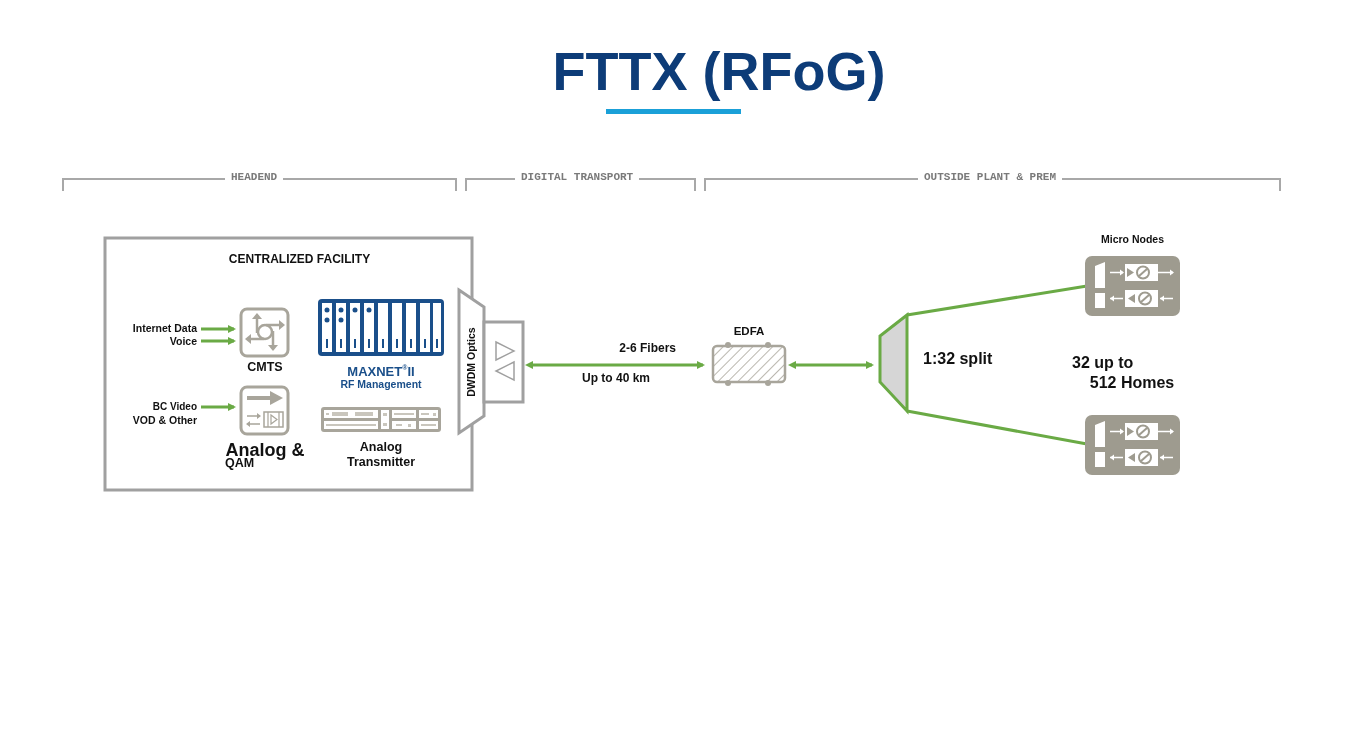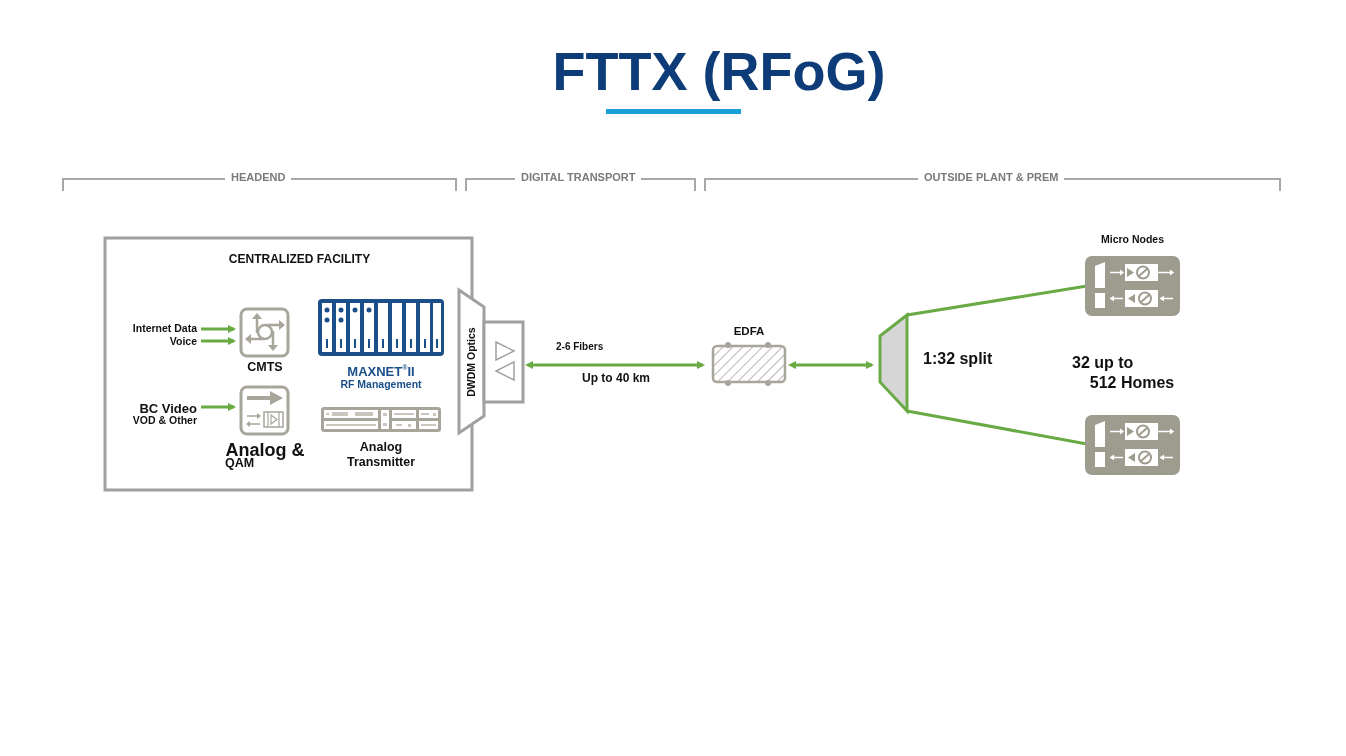--- a/index.html
+++ b/index.html
@@ -1,20 +1,20 @@
 <!DOCTYPE html>
 <html><head>
 <meta charset="utf-8">
 <style>
   html, body { margin:0; padding:0; background:#ffffff; }
   body { width:1346px; height:756px; position:relative; overflow:hidden; font-family:"Liberation Sans", sans-serif; }
   .abs { position:absolute; }
   .title { left:0; width:1346px; top:40px; text-align:center; font-size:54px; font-weight:bold; color:#0d3c78; letter-spacing:0px;margin-left:46px; }
   .title-underline { left:606px; top:109px; width:135px; height:5px; background:#1aa0d8; }
-  .sec-label { font-size:11px; font-weight:bold; color:#7a7a7a; background:#fff; padding:0 6px; top:171px; white-space:nowrap; }
+  .sec-label { font-size:11px; font-weight:bold; color:#7a7a7a; background:#fff; padding:0 6px; top:171px; white-space:nowrap;font-family:Liberation Mono, monospace; }
   .lbl { font-weight:bold; color:#111; white-space:nowrap; }
 </style>
 </head>
 <body>
 
 <div class="abs title">FTTX (RFoG)</div>
 <div class="abs title-underline"></div>
 
 <svg class="abs" style="left:0;top:0" width="1346" height="756">
   <defs>
@@ -191,37 +191,37 @@
 </svg>
 
 <div class="abs sec-label" style="left:225px">HEADEND</div>
 <div class="abs sec-label" style="left:515px">DIGITAL TRANSPORT</div>
 <div class="abs sec-label" style="left:918px">OUTSIDE PLANT &amp; PREM</div>
 
 <div class="abs lbl" style="left:105px;width:389px;top:252px;text-align:center;font-size:12px">CENTRALIZED FACILITY</div>
 
 <div class="abs lbl" style="right:1149px;top:322px;font-size:10.5px;text-align:right">Internet Data</div>
 <div class="abs lbl" style="right:1149px;top:335px;font-size:10.5px;text-align:right">Voice</div>
-<div class="abs lbl" style="right:1149px;top:401px;font-size:13px;text-align:right">BC Video</div>
+<div class="abs lbl" style="right:1149px;top:401px;font-size:10px;text-align:right">BC Video</div>
 <div class="abs lbl" style="right:1149px;top:414px;font-size:10.5px;text-align:center">VOD &amp; Other</div>
 
 <div class="abs lbl" style="left:225px;width:80px;top:360px;text-align:center;font-size:12.5px">CMTS</div>
 <div class="abs lbl" style="left:225px;width:80px;top:440px;text-align:center;font-size:18px">Analog &amp;</div>
 <div class="abs lbl" style="left:225px;width:80px;top:456px;font-size:12.5px">QAM</div>
 
 <div class="abs" style="left:318px;width:126px;top:364px;text-align:center;font-size:13px;font-weight:bold;color:#1a4f8a;white-space:nowrap">
   <span>MAXNET</span><span style="font-size:7px;vertical-align:top">®</span><span>II</span>
 </div>
 <div class="abs" style="left:318px;width:126px;top:378px;text-align:center;font-size:10.5px;font-weight:bold;color:#1a4f8a">RF Management</div>
 
 <div class="abs lbl" style="left:318px;width:126px;top:440px;text-align:center;font-size:12.5px">Analog</div>
 <div class="abs lbl" style="left:318px;width:126px;top:455px;text-align:center;font-size:12.5px">Transmitter</div>
 
 <div class="abs lbl" style="left:421px;top:356px;width:100px;text-align:center;font-size:10.5px;transform:rotate(-90deg);transform-origin:center">DWDM Optics</div>
 
-<div class="abs lbl" style="left:556px;width:120px;top:341px;text-align:left;font-size:10px">2-6 Fibers</div>
+<div class="abs lbl" style="left:556px;width:120px;top:341px;text-align:right;font-size:12px">2-6 Fibers</div>
 <div class="abs lbl" style="left:556px;width:120px;top:371px;text-align:center;font-size:12px">Up to 40 km</div>
 <div class="abs lbl" style="left:713px;width:72px;top:325px;text-align:center;font-size:11.5px">EDFA</div>
 
 <div class="abs lbl" style="left:923px;top:350px;font-size:16px">1:32 split</div>
 <div class="abs lbl" style="left:1070px;width:125px;top:233px;text-align:center;font-size:10.5px">Micro Nodes</div>
 <div class="abs lbl" style="left:1072px;width:120px;top:354px;text-align:left;font-size:16px">32 up to</div>
 <div class="abs lbl" style="left:1072px;width:120px;top:374px;text-align:center;font-size:16px">512 Homes</div>
 
 </body></html>

